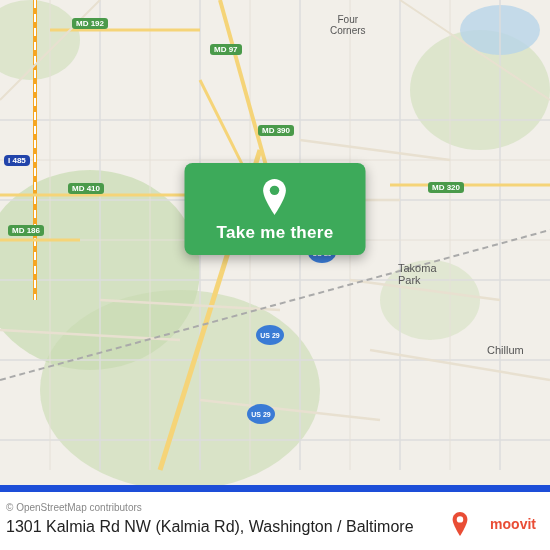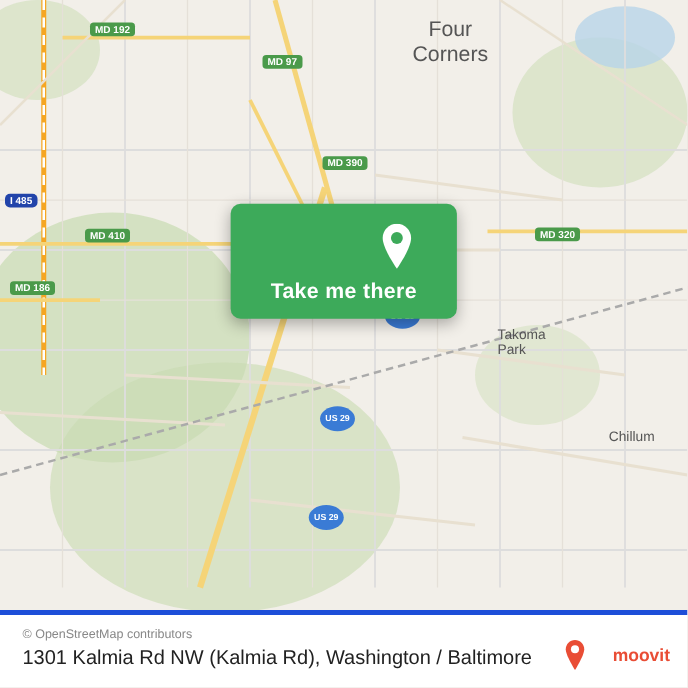--- a/index.html
+++ b/index.html
@@ -116,21 +116,21 @@
       flex-direction: column;
       align-items: center;
     }
 
     .green-button-box {
       background: #3daa5a;
       border-radius: 8px;
       padding: 16px 32px 12px;
       display: flex;
       flex-direction: column;
-      align-items: flex-end;
+      align-items: center;
       box-shadow: 0 4px 12px rgba(0,0,0,0.3);
       cursor: pointer;
       min-width: 176px;
     }
 
     .map-pin-icon {
       width: 32px;
       height: 36px;
       margin-bottom: 8px;
     }
@@ -143,23 +143,23 @@
       white-space: nowrap;
     }
 
     
     #bottom-bar {
       position: absolute;
       bottom: 0;
       left: 0;
       right: 0;
       background: white;
-      padding: 10px 18px 12px;
+      padding: 10px 6px 12px;
       z-index: 50;
-      border-top: 4px solid #1d4ed8;
+      border-top: 7px solid #1d4ed8;
     }
 
     .attribution {
       font-size: 10px;
       color: #888;
       margin-bottom: 4px;
     }
 
     .address-line {
       font-size: 16px;
@@ -296,21 +296,21 @@
   <div class="shield" style="top:325px; left:256px;">
     <span class="shield-oval">US 29</span>
   </div>
   <div class="shield" style="top:404px; left:247px;">
     <span class="shield-oval">US 29</span>
   </div>
   <div class="shield" style="top:182px; left:428px;">
     <span class="shield-green">MD 320</span>
   </div>
 
-  <div style="position:absolute; top:14px; left:330px; font-size:17px; color:#555; font-weight:500; text-align:center; z-index:10;">Four<br>Corners</div>
+  <div style="position:absolute; top:14px; left:330px; font-size:10px; color:#555; font-weight:500; text-align:center; z-index:10;">Four<br>Corners</div>
   <div style="position:absolute; top:262px; left:398px; font-size:11px; color:#555; font-weight:500; z-index:10;">Takoma<br>Park</div>
   <div style="position:absolute; top:344px; left:487px; font-size:11px; color:#555; font-weight:500; z-index:10;">Chillum</div>
 
   <div id="take-me-there-container">
     <div class="green-button-box">
 
       <svg class="map-pin-icon" viewBox="0 0 32 38" xmlns="http://www.w3.org/2000/svg">
         <path d="M16 0C9.37 0 4 5.37 4 12c0 9 12 26 12 26S28 21 28 12C28 5.37 22.63 0 16 0z" fill="white"></path>
         <circle cx="16" cy="12" r="5" fill="#3daa5a"></circle>
       </svg>

